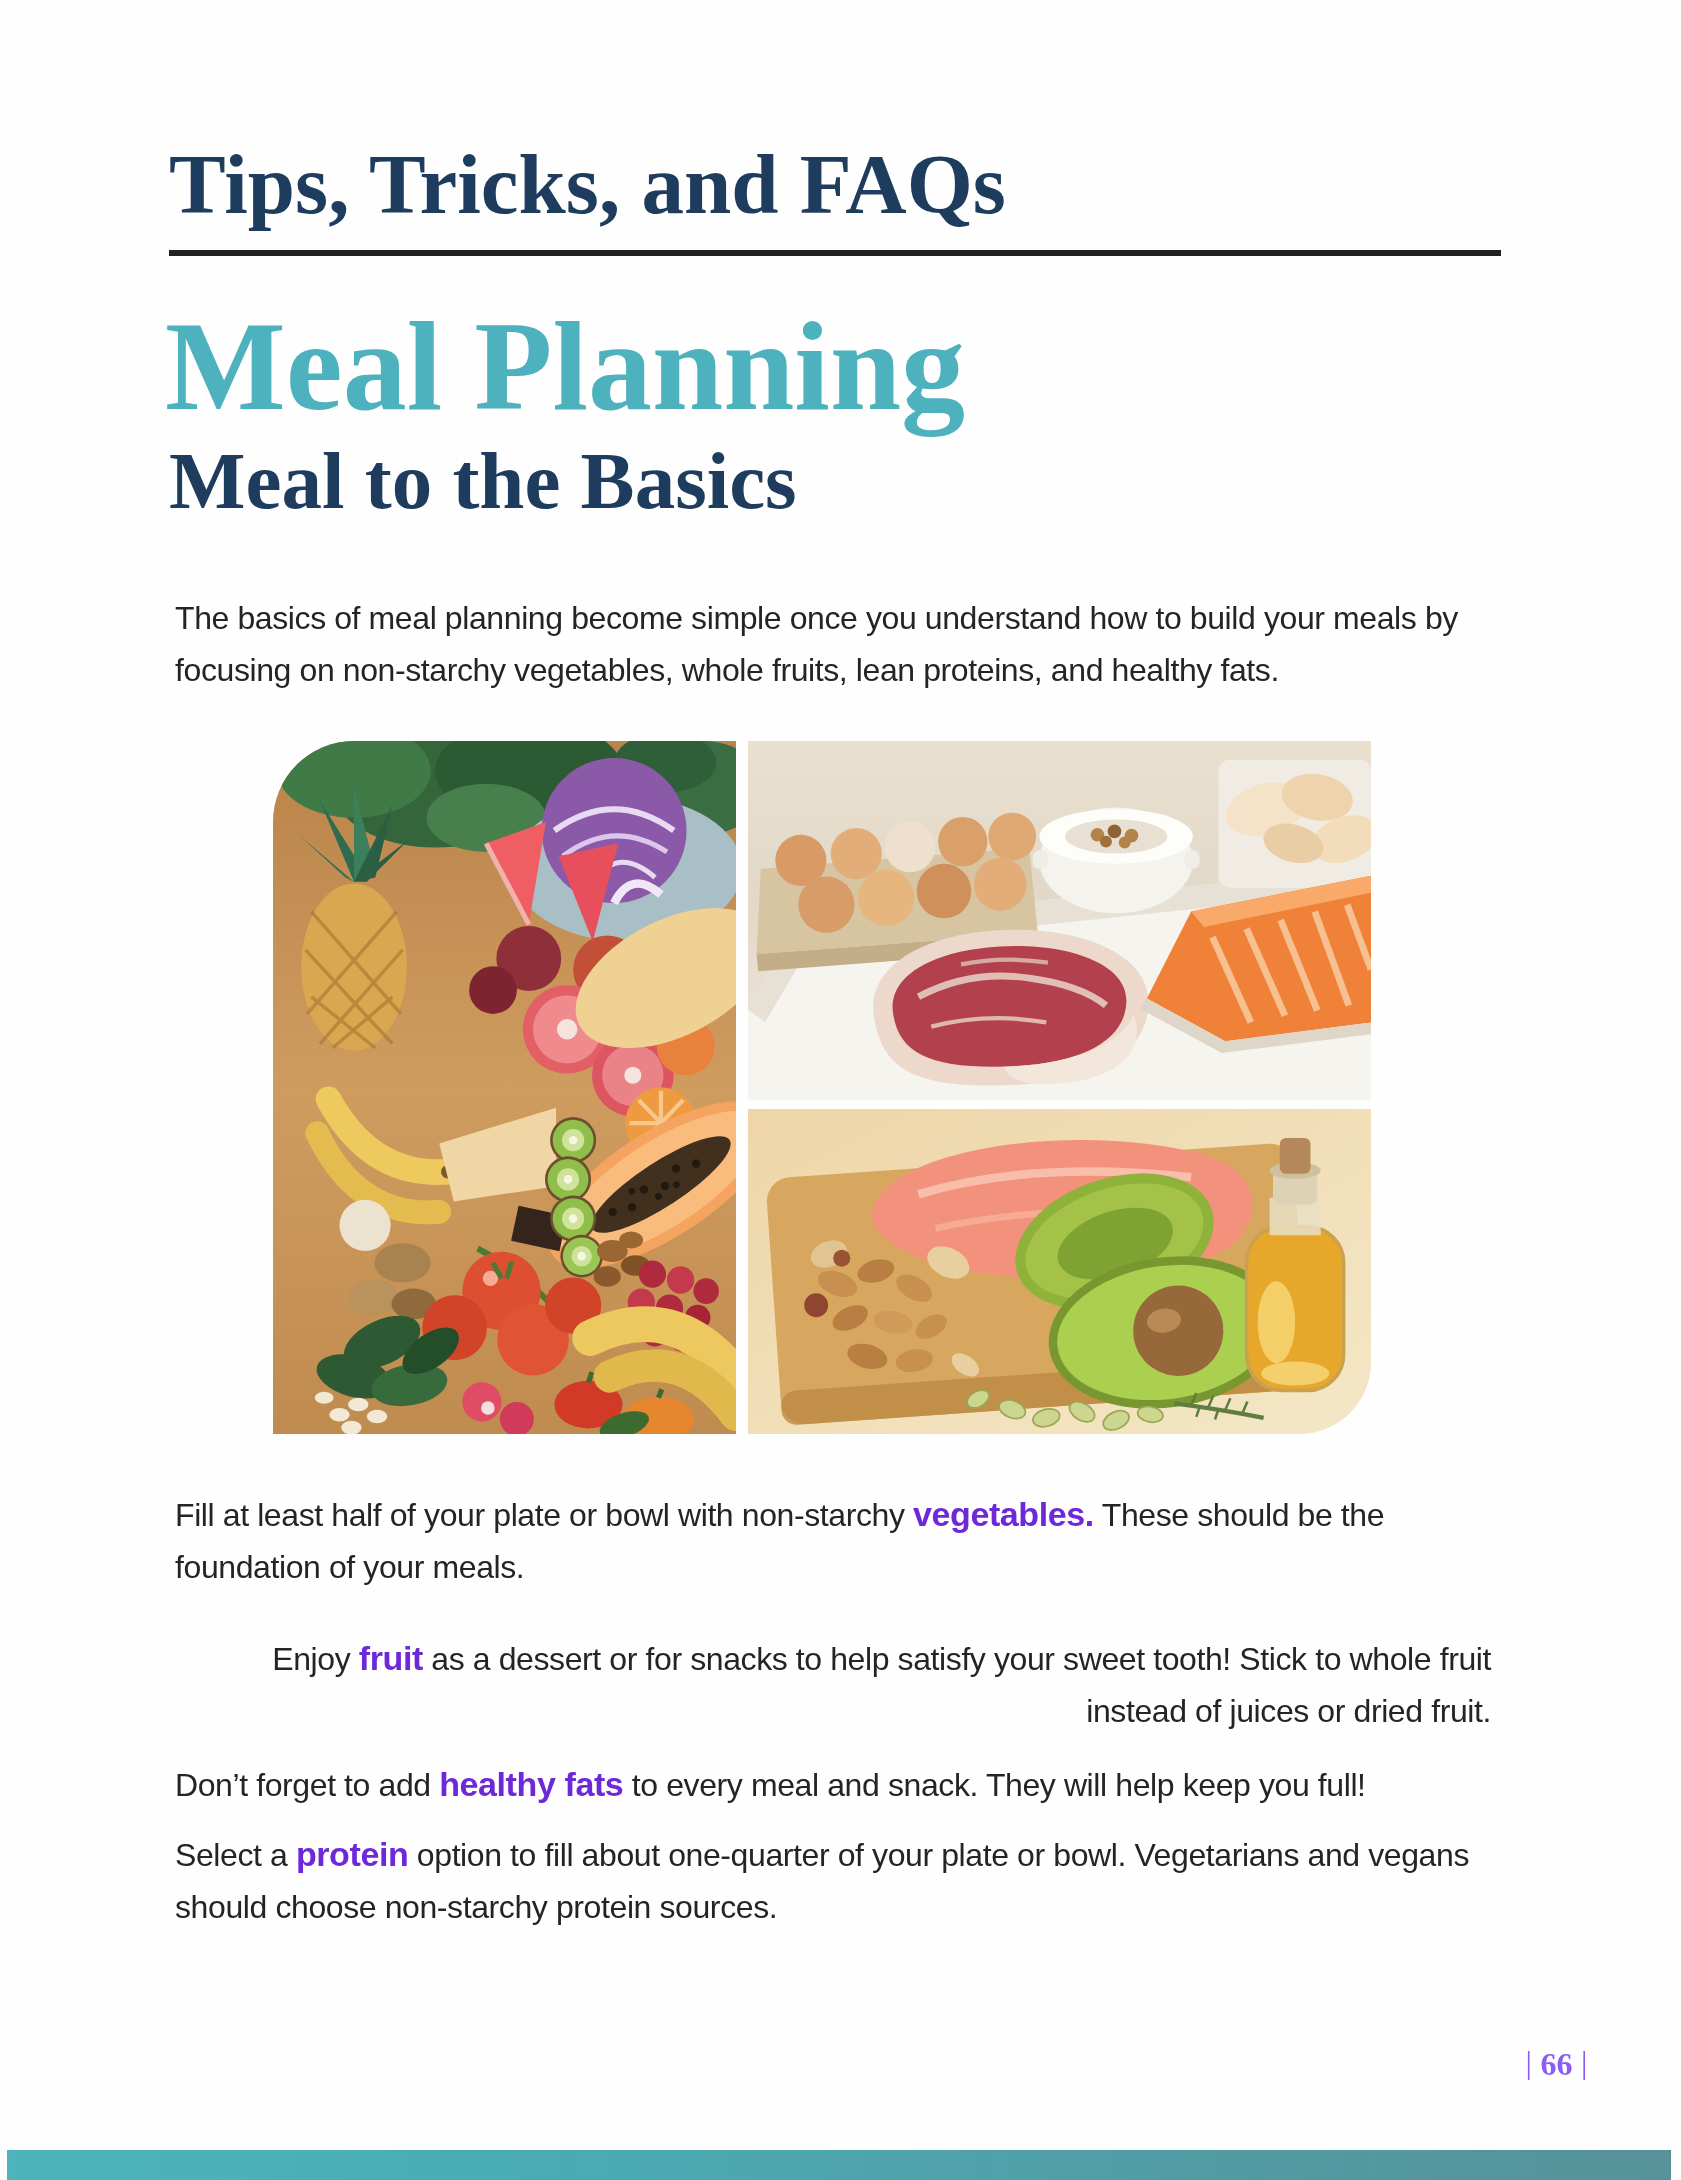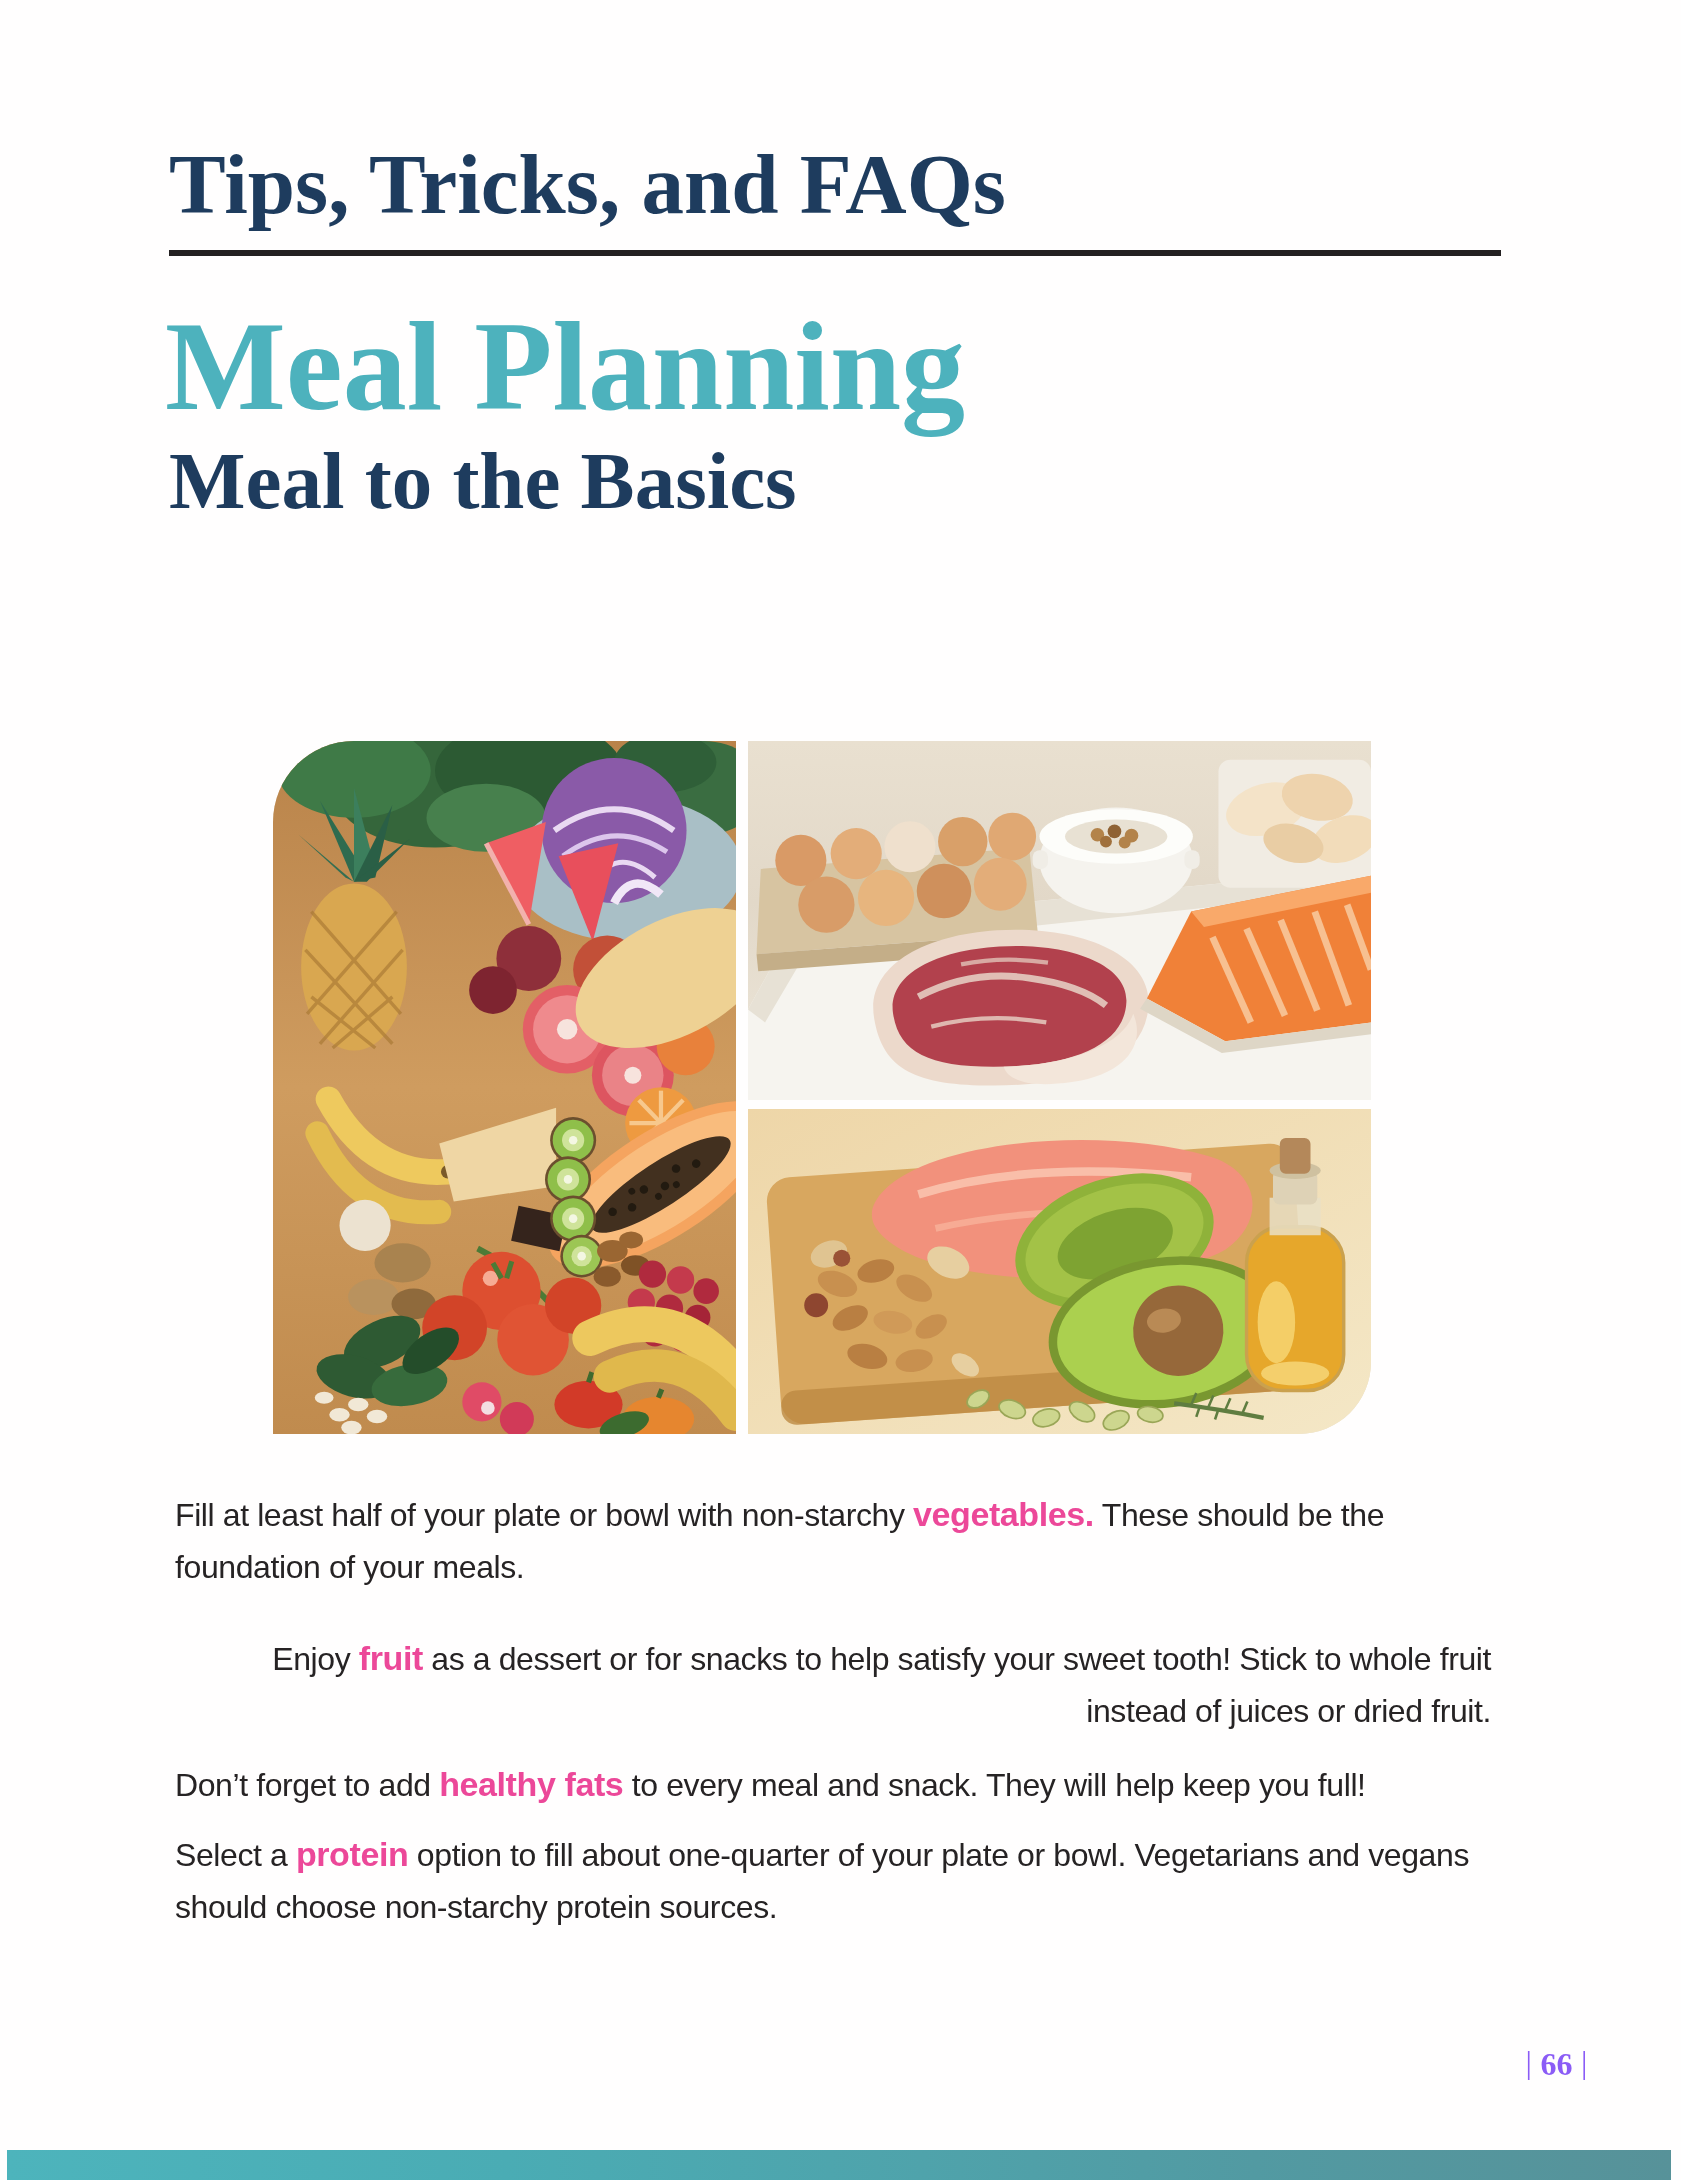--- a/index.html
+++ b/index.html
@@ -10,21 +10,21 @@
   .rule{position:absolute;left:169px;top:250px;width:1332px;height:6px;background:#232021;}
   .title{position:absolute;left:165px;top:302px;font-family:"Liberation Serif", serif;
          font-weight:bold;font-size:128px;line-height:1;color:#4db2bd;text-align:center;}
   .subtitle{position:absolute;left:169px;top:441px;font-family:"Liberation Serif", serif;
             font-weight:bold;font-size:81px;line-height:1;color:#1e3c5e;}
   .intro{position:absolute;left:175px;top:560px;width:1316px;font-size:32px;line-height:52px;
          color:#262324;letter-spacing:-0.4px;}
   .tip{position:absolute;left:175px;width:1316px;font-size:32px;line-height:52px;color:#262324;
        letter-spacing:-0.4px;margin:0;}
   .tip-1{top:1488px;} .tip-2{top:1632px;text-align:right;} .tip-3{top:1738px;margin-top:20px;} .tip-4{top:1828px;}
-  .hl{color:#ec4899;font-weight:bold;font-size:34px;}
+  .hl{color:#6d28d9;font-weight:bold;font-size:34px;}
   .collage{position:absolute;left:273px;top:741px;width:1097px;height:693px;display:grid;
            grid-template-columns:463px 623px;grid-template-rows:359px 325px;
            column-gap:12px;row-gap:9.4px;}
   .photo{margin:0;padding:0;overflow:hidden;position:relative;background:#e8e0d2;}
   .photo svg{display:block;width:100%;height:100%;}
   .photo--produce{grid-row:1/3;grid-column:1;border-radius:81px 0 0 0;}
   .photo--proteins{grid-row:1;grid-column:2;}
   .photo--fats{grid-row:2;grid-column:2;border-radius:0 0 72px 0;}
   .pagenum{position:absolute;left:1497px;top:2048px;width:119px;text-align:center;
            font-family:"Liberation Serif", serif;font-weight:bold;font-size:32px;
@@ -37,20 +37,21 @@
 <body>
 
 <div class="page">
 
   <div class="kicker">Tips, Tricks, and FAQs</div>
   <div class="rule"></div>
 
   <h1 class="title" style="margin:0;">Meal Planning</h1>
   <h2 class="subtitle" style="margin:0;">Meal to the Basics</h2>
 
+  <p class="intro">The basics of meal planning become simple once you understand how to build your meals by focusing on non-starchy vegetables, whole fruits, lean proteins, and healthy fats.</p>
 
   <div class="collage">
 
     <figure class="photo photo--produce" aria-label="assorted fruits and vegetables on a wooden board">
       <svg viewBox="0 0 543 813" preserveAspectRatio="none">
         <defs>
           <linearGradient id="woodA" x1="0" y1="0" x2="0" y2="1">
             <stop offset="0" stop-color="#b9834a"></stop>
               <stop offset="0.5" stop-color="#cf9c5f"></stop>
               <stop offset="1" stop-color="#c08b4e"></stop>

